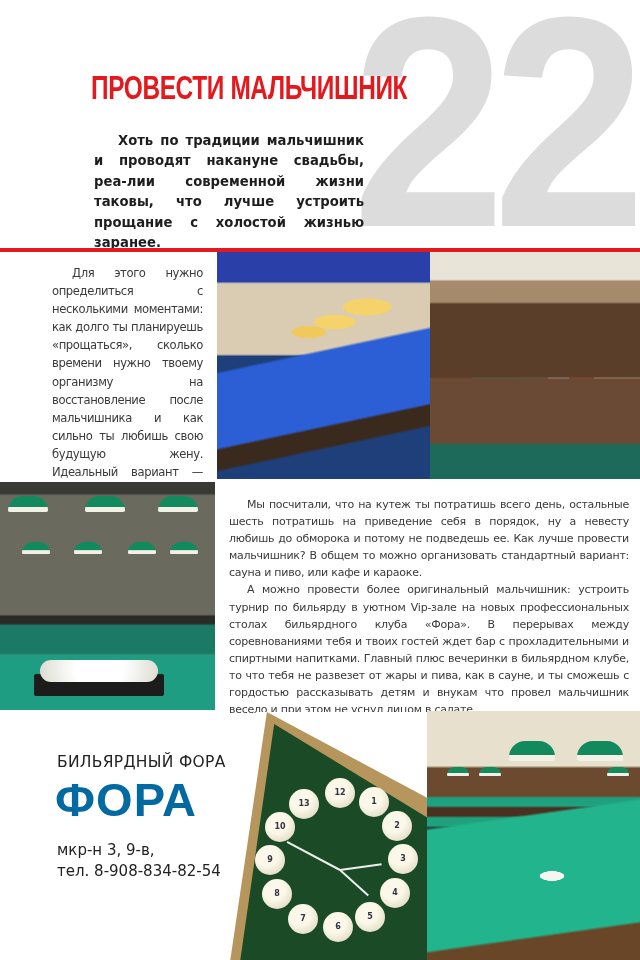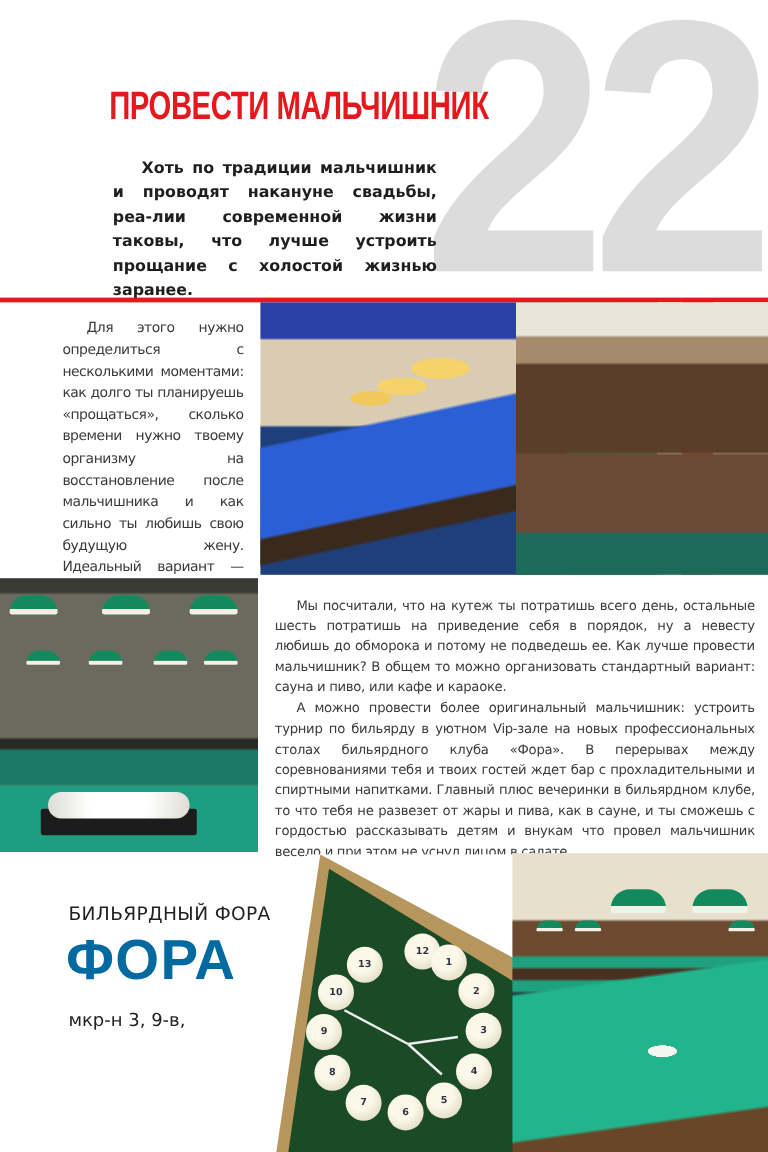--- a/index.html
+++ b/index.html
@@ -138,26 +138,27 @@
 
 <div class="body-text">
   <p>Мы посчитали, что на кутеж ты потратишь всего день, остальные шесть потратишь на приведение себя в порядок, ну а невесту любишь до обморока и потому не подведешь ее. Как лучше провести мальчишник? В общем то можно организовать стандартный вариант: сауна и пиво, или кафе и караоке.</p>
   <p>А можно провести более оригинальный мальчишник: устроить турнир по бильярду в уютном Vip-зале на новых профессиональных столах бильярдного клуба «Фора». В перерывах между соревнованиями тебя и твоих гостей ждет бар с прохладительными и спиртными напитками. Главный плюс вечеринки в бильярдном клубе, то что тебя не развезет от жары и пива, как в сауне, и ты сможешь с гордостью рассказывать детям и внукам что провел мальчишник весело и при этом не уснул лицом в салате.</p>
 </div>
 
 <div class="club-label">БИЛЬЯРДНЫЙ ФОРА</div>
 <div class="club-name">ФОРА</div>
 <div class="club-address">
   <div>мкр-н 3, 9-в,</div>
+  <div>тел. 8-908-834-82-54</div>
 </div>
 
 <div class="clock">
   <div class="clock-frame"></div>
   <div class="clock-felt"></div>
-  <div class="ball" style="left:115px;top:66px;">12</div>
+  <div class="ball" style="left:103px;top:66px;">12</div>
   <div class="ball" style="left:137px;top:75px;">1</div>
   <div class="ball" style="left:160px;top:99px;">2</div>
   <div class="ball" style="left:166px;top:132px;">3</div>
   <div class="ball" style="left:158px;top:166px;">4</div>
   <div class="ball" style="left:133px;top:190px;">5</div>
   <div class="ball" style="left:101px;top:200px;">6</div>
   <div class="ball" style="left:66px;top:192px;">7</div>
   <div class="ball" style="left:40px;top:167px;">8</div>
   <div class="ball" style="left:33px;top:133px;">9</div>
   <div class="ball" style="left:43px;top:100px;">10</div>

